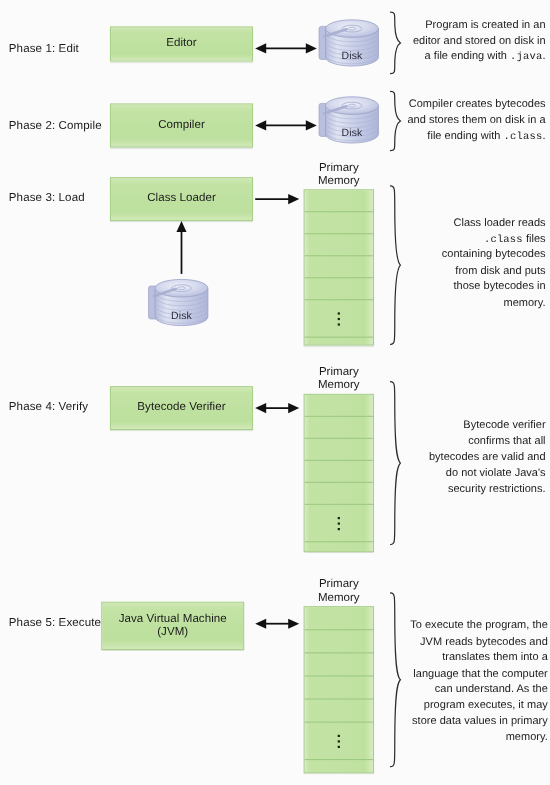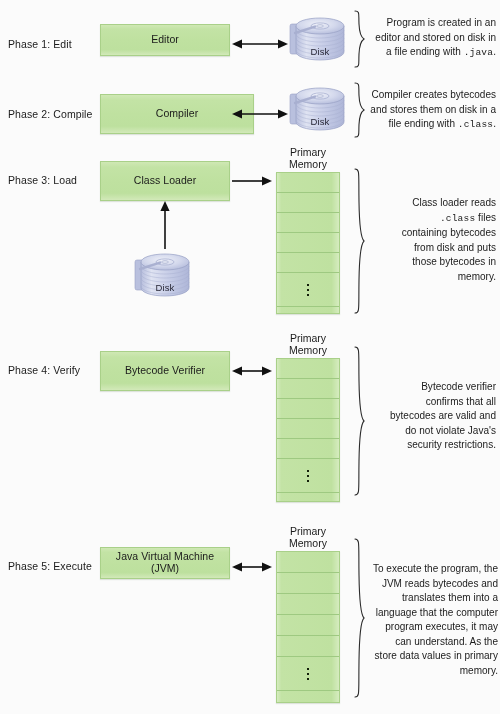--- a/index.html
+++ b/index.html
@@ -214,21 +214,21 @@
       <div>Program is created in an</div>
       <div>editor and stored on disk in</div>
       <div><span>a file ending with </span><span class="code">.java</span><span>.</span></div>
     </div>
   </div>
 
   <div class="phase-row" style="top:78px;height:68px">
 
     <div class="phase-label" style="top:30px">Phase 2: Compile</div>
 
-    <div class="proc-box" style="left:100px;top:16px;width:154px;height:40px">
+    <div class="proc-box" style="left:100px;top:16px;width:130px;height:40px">
       <span class="proc-label">Compiler</span>
     </div>
 
     <svg class="arrow-svg" style="left:232px;top:29px" width="56" height="14">
       <line x1="9" y1="7" x2="47" y2="7" stroke="#111" stroke-width="1.6"></line>
       <polygon points="0,7 10,2.4 10,11.6" fill="#111"></polygon>
       <polygon points="56,7 46,2.4 46,11.6" fill="#111"></polygon>
     </svg>
 
     <div class="disk" style="left:288px;top:2px;width:64px;height:58px">
@@ -378,21 +378,21 @@
       <div>bytecodes are valid and</div>
       <div>do not violate Java's</div>
       <div>security restrictions.</div>
     </div>
   </div>
 
   <div class="phase-row" style="top:512px;height:202px">
 
     <div class="phase-label" style="top:48px">Phase 5: Execute</div>
 
-    <div class="proc-box" style="left:100px;top:35px;width:130px;height:32px">
+    <div class="proc-box" style="left:92px;top:35px;width:130px;height:44px">
       <span class="proc-label">Java Virtual Machine (JVM)</span>
     </div>
 
     <svg class="arrow-svg" style="left:232px;top:48px" width="40" height="14">
       <line x1="9" y1="7" x2="31" y2="7" stroke="#111" stroke-width="1.6"></line>
       <polygon points="0,7 10,2.4 10,11.6" fill="#111"></polygon>
       <polygon points="40,7 30,2.4 30,11.6" fill="#111"></polygon>
     </svg>
 
     <div class="memory" style="left:270px;top:13px;width:76px;height:182px">
@@ -417,20 +417,20 @@
 
     <svg class="brace" style="left:353px;top:26px" width="12" height="160">
       <path d="M2 1 C7 1 5.5 5 6 37 C6.4 66 7.8 77 11 80 C7.8 83 6.4 94 6 123 C5.5 155 7 159 2 159" fill="none" stroke="#2b2b2b" stroke-width="1.1" stroke-linecap="round"></path>
     </svg>
 
     <div class="caption" style="left:368px;top:50px;width:130px">
       <div>To execute the program, the</div>
       <div>JVM reads bytecodes and</div>
       <div>translates them into a</div>
       <div>language that the computer</div>
+      <div>can understand. As the</div>
       <div>program executes, it may</div>
-      <div>can understand. As the</div>
       <div>store data values in primary</div>
       <div>memory.</div>
     </div>
   </div>
 
 </div>
 
 </body></html>

